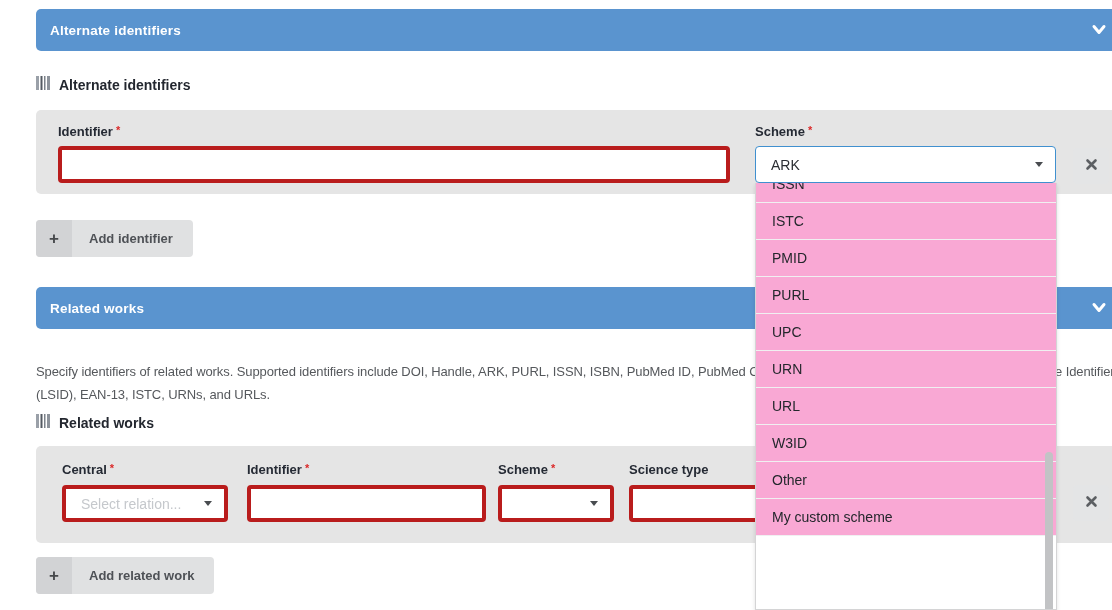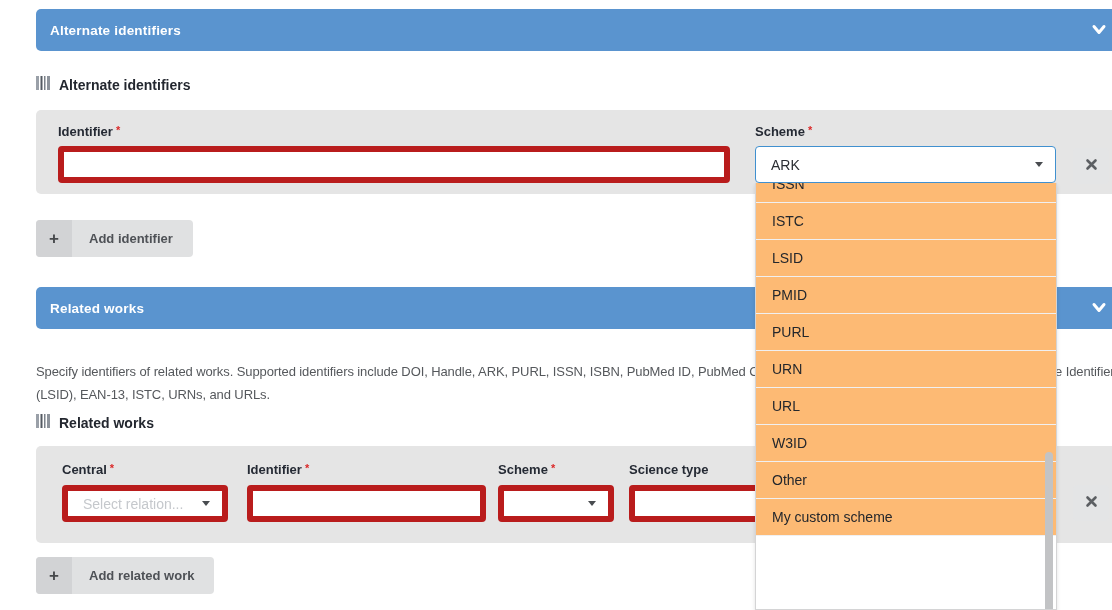--- a/index.html
+++ b/index.html
@@ -17,21 +17,21 @@
   
   .group-title { position:absolute; left:8px; display:flex; align-items:center; gap:7px; }
   .group-title .txt { font-size:14px; font-weight:bold; color:#23272f; }
 
   
   .panel { position:absolute; left:8px; width:1094px; background:#e5e5e5; border-radius:5px; }
 
   .field-label { position:absolute; font-size:13px; font-weight:bold; color:#252a34; white-space:nowrap; }
   .req { color:#db2828; font-size:11px; vertical-align:top; margin-left:3px; font-weight:bold; }
 
-  .input, .select { position:absolute; background:#fff; border:6px solid #b91c1c;
+  .input, .select { position:absolute; background:#fff; border:4px solid #b91c1c;
     border-radius:4px; height:37px; font-size:14px; color:#2b2e33; }
   .select { display:flex; align-items:center; padding:0 12px 0 15px; }
   .select .value { flex:1; }
   .select .placeholder { color:#c5c8cc; }
   .caret { width:0; height:0; border-left:4.5px solid transparent;
     border-right:4.5px solid transparent; border-top:5.5px solid #494c50; }
 
   .focused { border:1px solid #4090cf; }
 
   
@@ -50,21 +50,21 @@
   .description { position:absolute; left:8px; top:360px; width:1104px;
     font-size:13px; letter-spacing:-0.1px; color:#55585c; line-height:23px; }
   .description div { white-space:nowrap; }
 
   
   .menu { position:absolute; left:727px; top:183px; width:302px; height:427px;
     background:#fff; border:1px solid #d4d4d5; border-top:none;
     box-shadow:0 2px 4px rgba(0,0,0,.12); overflow:hidden; z-index:25; }
   .menu ul { list-style:none; margin-top:-17px; }
   .menu li { height:37px; display:flex; align-items:center; padding-left:16px;
-    font-size:14px; color:#24272c; border-bottom:1px solid #f0f0f1; cursor:pointer; background:#fdba74; }
+    font-size:14px; color:#24272c; border-bottom:1px solid #f0f0f1; cursor:pointer; background:#f9a8d4; }
   .menu .thumb { position:absolute; right:3px; top:269px; width:8px; height:160px;
     background:#c2c3c5; border-radius:4px; }
 
   .z30 { z-index:30; }
 </style>
 </head>
 <body>
 
 <div class="stage">
 
@@ -172,23 +172,23 @@
 
   <button class="add-btn" style="top:557px;">
     <span class="icon-area">+</span>
     <span class="lbl">Add related work</span>
   </button>
 
   <div class="menu">
     <ul>
       <li>ISSN</li>
       <li>ISTC</li>
-      <li>LSID</li>
       <li>PMID</li>
       <li>PURL</li>
+      <li>UPC</li>
       <li>URN</li>
       <li>URL</li>
       <li>W3ID</li>
       <li>Other</li>
       <li>My custom scheme</li>
     </ul>
     <div class="thumb"></div>
   </div>
 
 </div>

